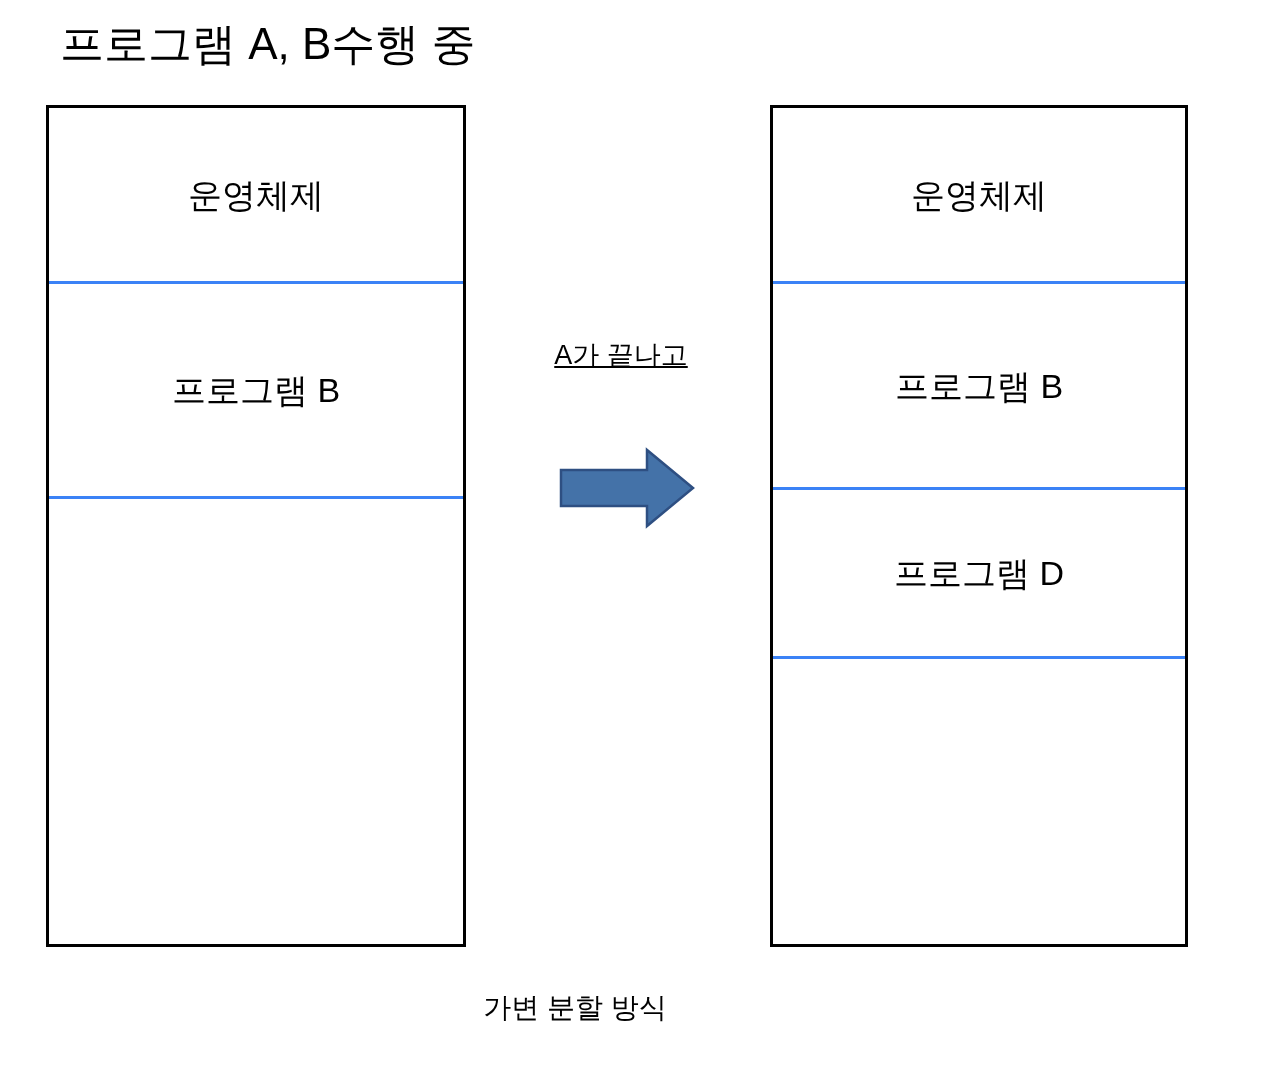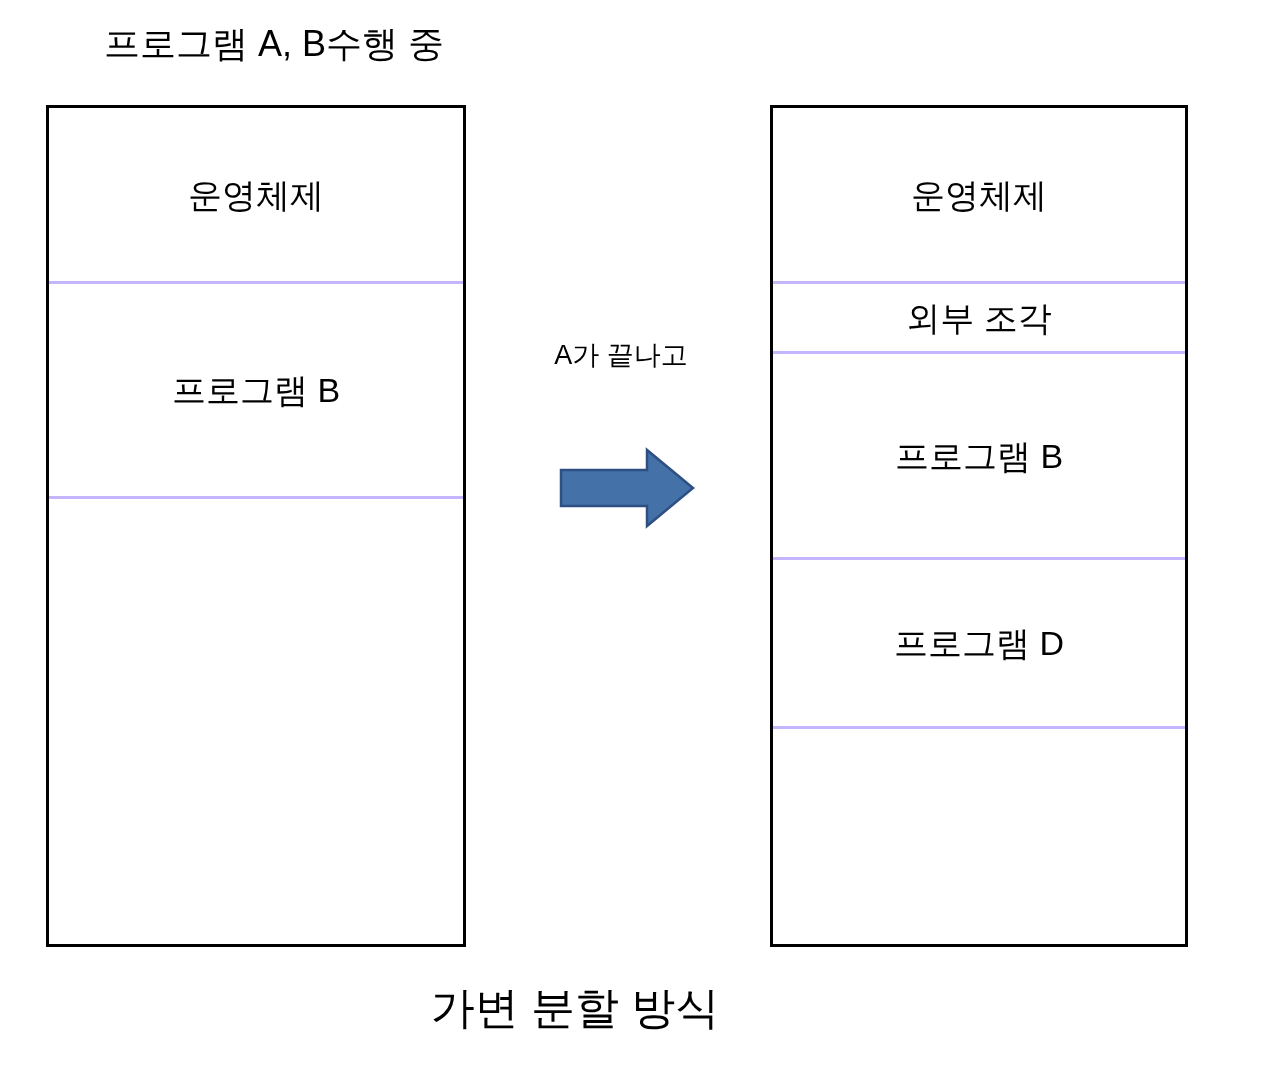--- a/index.html
+++ b/index.html
@@ -18,25 +18,24 @@
     height: 1090px;
     background: #ffffff;
     overflow: hidden;
   }
 
   
   #title {
     position: absolute;
     left: 60px;
     top: 20px;
-    font-size: 36px;
+    font-size: 44px;
     line-height: 48px;
     white-space: nowrap;
     letter-spacing: 0px;
-    margin-left: 44px;
   }
 
   
   .mem-table {
     position: absolute;
     box-sizing: border-box;
     border: 3px solid #000000;
     background: #ffffff;
     display: flex;
     flex-direction: column;
@@ -51,41 +50,42 @@
     left: 770px;
     top: 105px;
     width: 418px;
     height: 842px;
   }
   .mem-cell {
     box-sizing: border-box;
     display: flex;
     align-items: center;
     justify-content: center;
-    border-bottom: 3px solid #c4b5fd;
+    border-bottom: 3px solid #3b82f6;
     overflow: hidden;
   }
   .mem-cell:last-child {
     border-bottom: none;
   }
   .mem-cell-label {
     font-size: 34px;
     line-height: 42px;
     white-space: nowrap;
   }
 
   
   #transition-note {
     position: absolute;
     left: 496px;
     top: 337px;
     width: 250px;
     text-align: center;
     font-size: 27px;
     line-height: 36px;
+    text-decoration: underline;
   }
   #transition-note .note-line {
     display: block;
     white-space: nowrap;
   }
 
   #transition-arrow {
     position: absolute;
     left: 557px;
     top: 446px;
@@ -93,21 +93,21 @@
     height: 84px;
   }
 
   
   #caption {
     position: absolute;
     left: 0;
     top: 982px;
     width: 1150px;
     text-align: center;
-    font-size: 44px;
+    font-size: 28px;
     line-height: 52px;
     white-space: nowrap;
   }
 </style>
 </head>
 <body>
 
 <div id="canvas">
 
   <div id="title">프로그램 A, B수행 중</div>
@@ -136,23 +136,20 @@
     <polygon points="4,24 90,24 90,4 136,42 90,80 90,60 4,60" fill="#4472A8" stroke="#2E4F82" stroke-width="2.5" stroke-linejoin="miter"></polygon>
   </svg>
 
   <div class="mem-table" id="mem-table-after">
 
     <div class="mem-cell" style="height:176px">
       <span class="mem-cell-label">운영체제</span>
     </div>
 
 
-    <div class="mem-cell" style="height:70px">
-      <span class="mem-cell-label">외부 조각</span>
-    </div>
 
     <div class="mem-cell" style="height:206px">
       <span class="mem-cell-label">프로그램 B</span>
     </div>
 
     <div class="mem-cell" style="height:169px">
       <span class="mem-cell-label">프로그램 D</span>
     </div>
 
     <div class="mem-cell" style="height:72px">

